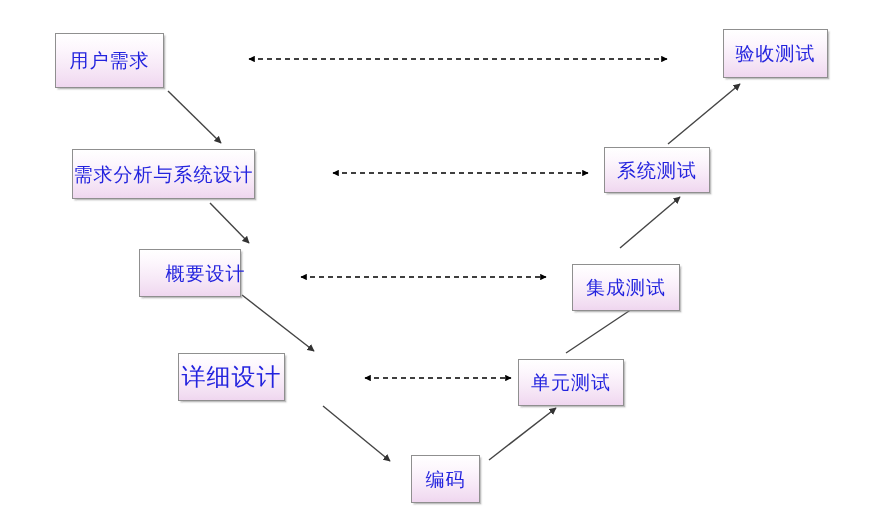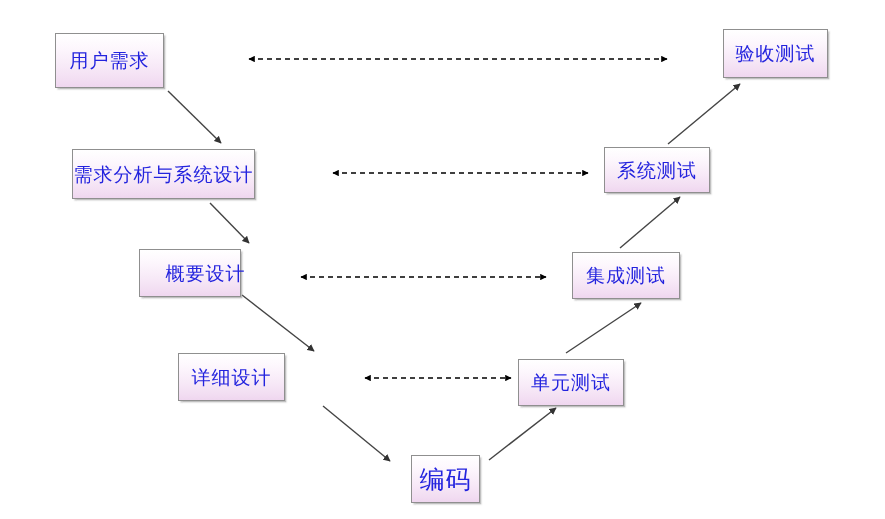--- a/index.html
+++ b/index.html
@@ -86,30 +86,30 @@
   <div id="node-layer">
       <div class="node" style="left: 55px; top: 33px; width: 109px; height: 55px; font-size: 19px;">
         <span class="node-label">用户需求</span>
       </div>
       <div class="node" style="left: 72px; top: 149px; width: 183px; height: 50px; font-size: 19px;">
         <span class="node-label">需求分析与系统设计</span>
       </div>
       <div class="node" style="left: 139px; top: 249px; width: 102px; height: 48px; font-size: 19px; padding-left: 31px;">
         <span class="node-label">概要设计</span>
       </div>
-      <div class="node" style="left: 178px; top: 353px; width: 107px; height: 48px; font-size: 19px;">
+      <div class="node" style="left: 178px; top: 353px; width: 107px; height: 48px; font-size: 24px;">
         <span class="node-label">详细设计</span>
       </div>
-      <div class="node" style="left: 411px; top: 455px; width: 69px; height: 48px; font-size: 25px;">
+      <div class="node" style="left: 411px; top: 455px; width: 69px; height: 48px; font-size: 19px;">
         <span class="node-label">编码</span>
       </div>
       <div class="node" style="left: 518px; top: 359px; width: 106px; height: 47px; font-size: 19px;">
         <span class="node-label">单元测试</span>
       </div>
-      <div class="node" style="left: 572px; top: 252px; width: 108px; height: 47px; font-size: 19px;">
+      <div class="node" style="left: 572px; top: 264px; width: 108px; height: 47px; font-size: 19px;">
         <span class="node-label">集成测试</span>
       </div>
       <div class="node" style="left: 604px; top: 147px; width: 106px; height: 46px; font-size: 19px; font-family: Liberation Serif, serif;">
         <span class="node-label">系统测试</span>
       </div>
       <div class="node" style="left: 675px; top: 29px; width: 105px; height: 49px; font-size: 19px; margin-left: 48px;">
         <span class="node-label">验收测试</span>
       </div>
     </div>
 

